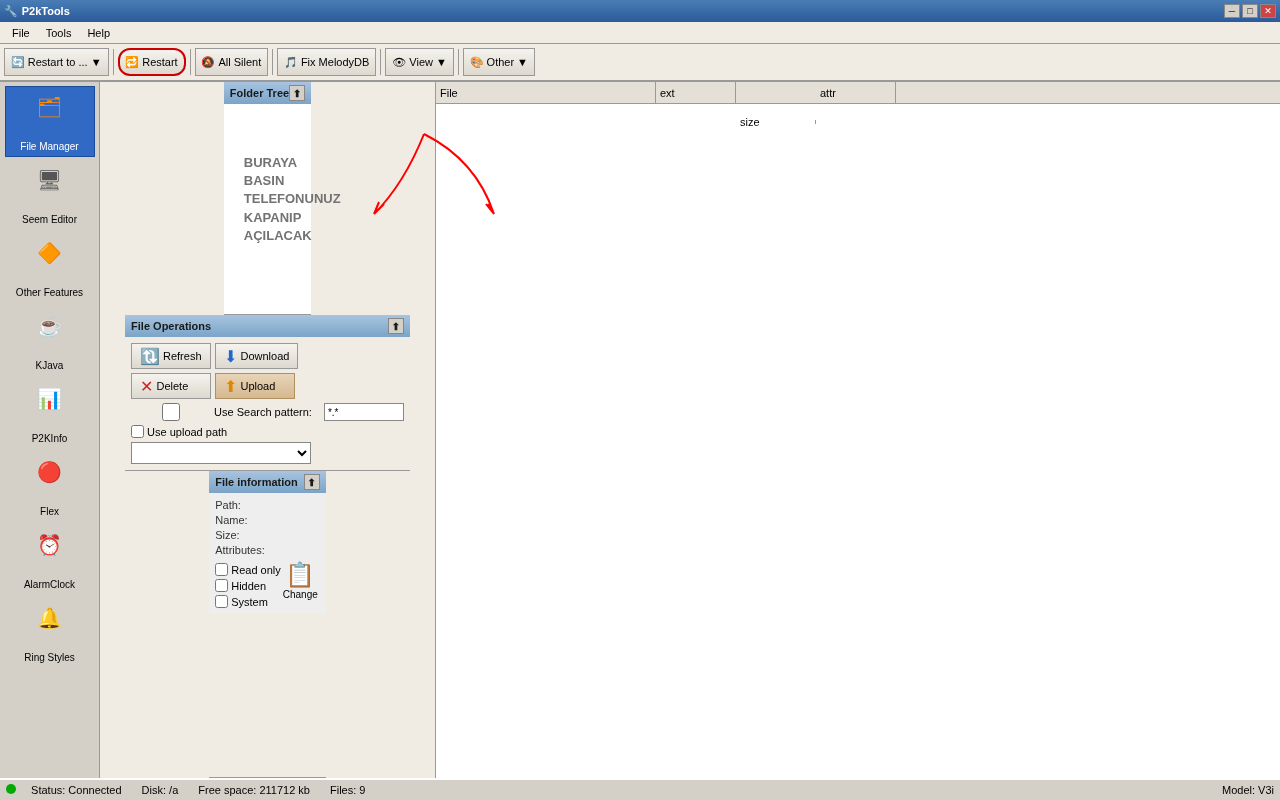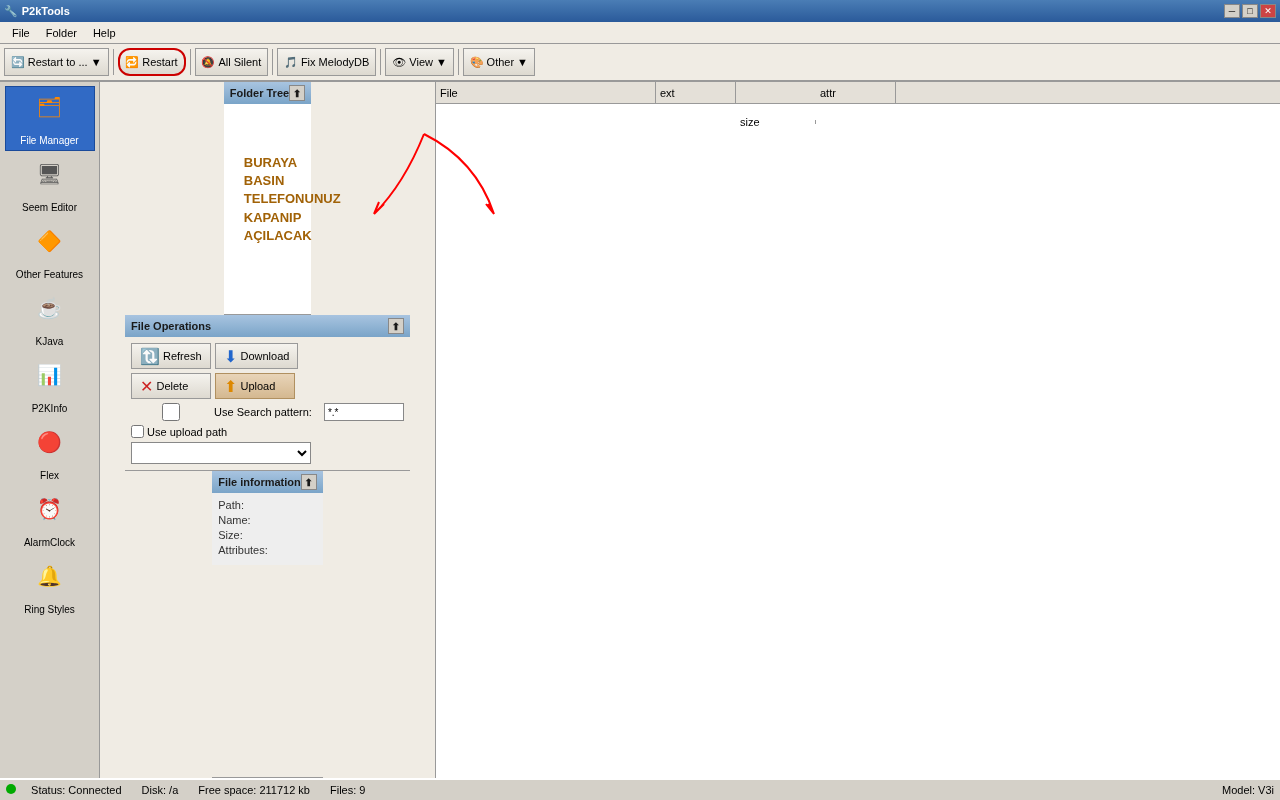--- a/index.html
+++ b/index.html
@@ -77,21 +77,21 @@
       gap: 2px;
       overflow-y: auto;
     }
     .sidebar-item {
       display: flex; flex-direction: column; align-items: center;
       padding: 4px; width: 90px; cursor: pointer;
       border: 1px solid transparent;
     }
     .sidebar-item.active { background: #316ac5; color: white; border: 1px solid #1a4a9a; }
     .sidebar-item .icon { width: 32px; height: 32px; display: flex; align-items: center; justify-content: center; font-size: 20px; }
-    .sidebar-item .label { font-size: 10px; text-align: center; margin-top: 12px; }
+    .sidebar-item .label { font-size: 10px; text-align: center; margin-top: 18px; }
 
     
     .content-area {
       flex: 1;
       display: flex;
       background: #fff;
     }
 
     
     .left-panel {
@@ -128,21 +128,21 @@
       position: relative;
       padding: 4px;
     }
     .folder-tree-content .arrow-annotation {
       position: absolute;
       top: 50px; left: 20px;
       color: red;
       font-size: 11px;
       font-weight: bold;
     }
-    .red-text { color: #a16207; font-weight: bold; font-size: 13px; line-height: 1.4; }
+    .red-text { color: #737373; font-weight: bold; font-size: 13px; line-height: 1.4; }
     .arrow-svg { position: absolute; top: 0; left: 0; }
 
     
     .file-ops-content { padding: 6px; }
     .ops-row { display: flex; align-items: center; margin-bottom: 4px; gap: 4px; }
     .ops-btn {
       display: flex; align-items: center; gap: 3px;
       padding: 2px 8px;
       background: linear-gradient(to bottom, #f5f3ee, #ddd9d0);
       border: 1px solid #999;
@@ -233,21 +233,21 @@
   </div>
   <div class="title-bar-controls">
     <div class="title-btn">─</div>
     <div class="title-btn">□</div>
     <div class="title-btn" style="background:#cc4444;color:white;">✕</div>
   </div>
 </div>
 
 <div class="menu-bar">
   <div class="menu-item">File</div>
-  <div class="menu-item">Folder</div>
+  <div class="menu-item">Tools</div>
   <div class="menu-item">Help</div>
 </div>
 
 <div class="toolbar">
   <div class="toolbar-btn">
     <span>🔄</span>
     <span>Restart to ...</span>
     <span>▼</span>
   </div>
   <div class="toolbar-separator"></div>
@@ -393,20 +393,42 @@
             <span class="label">Path:</span>
           </div>
           <div class="info-row">
             <span class="label">Name:</span>
           </div>
           <div class="info-row">
             <span class="label">Size:</span>
           </div>
           <div class="info-row">
             <span class="label">Attributes:</span>
+          </div>
+          <div style="display:flex;justify-content:space-between;align-items:flex-start;">
+            <div class="attr-checkboxes">
+              <label class="checkbox-label">
+                <input type="checkbox" style="">
+                <span>Read only</span>
+              </label>
+              <label class="checkbox-label">
+                <input type="checkbox" style="">
+                <span>Hidden</span>
+              </label>
+              <label class="checkbox-label">
+                <input type="checkbox" style="">
+                <span>System</span>
+              </label>
+            </div>
+            <div class="change-btn-area">
+              <div class="change-icon-btn">
+                <span class="change-icon-img">📋</span>
+                <span style="font-size:10px;">Change</span>
+              </div>
+            </div>
           </div>
         </div>
       </div>
 
     </div>
 
     <div class="right-panel">
       <div class="file-list-header">
         <div class="file-list-col col-file">File</div>
         <div class="file-list-col col-ext">ext</div>

